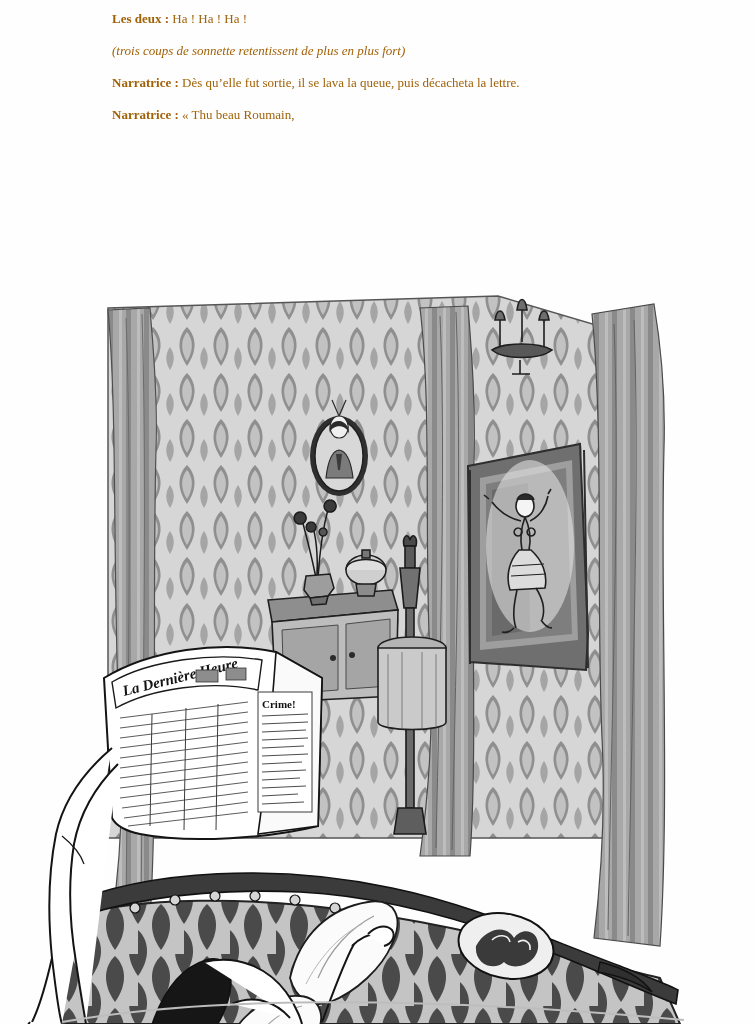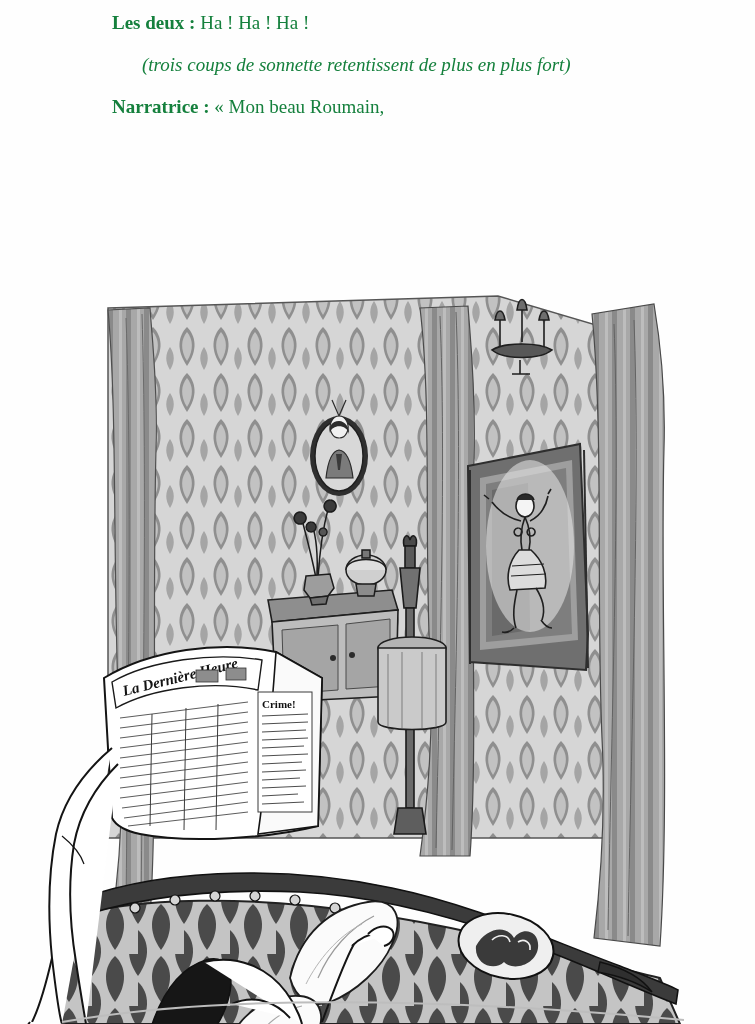--- a/index.html
+++ b/index.html
@@ -25,34 +25,33 @@
 
   .text-block {
     position: absolute;
     left: 60px;
     top: 0;
     width: 620px;
     padding-top: 8px;
   }
 
   .para {
-    font-size: 19px;
+    font-size: 13px;
     line-height: 1.62;
-    color: #15803d;
+    color: #a16207;
     margin: 0 0 11px 0;
     text-indent: 52px;
     text-align: justify;
   }
 
   .speaker {
     font-weight: bold;
   }
   .stage {
     font-style: italic;
-    margin-left: 30px;
   }
 
   
   .illus {
     position: absolute;
     left: 0;
     top: 278px;
     width: 755px;
     height: 746px;
   }
@@ -67,23 +66,26 @@
 
     <p class="para">
       <span class="speaker">Les deux :</span><span> Ha ! Ha ! Ha !</span>
     </p>
 
     <p class="para">
       <span class="stage">(trois coups de sonnette retentissent de plus en plus fort)</span>
     </p>
 
 
-
     <p class="para">
-      <span class="speaker">Narratrice :</span><span> « Mon beau Roumain,</span>
+      <span class="speaker">Narratrice :</span><span> Dès qu’elle fut sortie, il se lava la queue, puis décacheta la lettre.</span>
+    </p>
+
+    <p class="para">
+      <span class="speaker">Narratrice :</span><span> « Thu beau Roumain,</span>
     </p>
 
 
   </div>
 
   <div class="illus">
     <svg width="755" height="746" viewBox="0 0 755 746" xmlns="http://www.w3.org/2000/svg">
       <defs>
 
         <pattern id="wallpaper" width="34" height="46" patternUnits="userSpaceOnUse">

